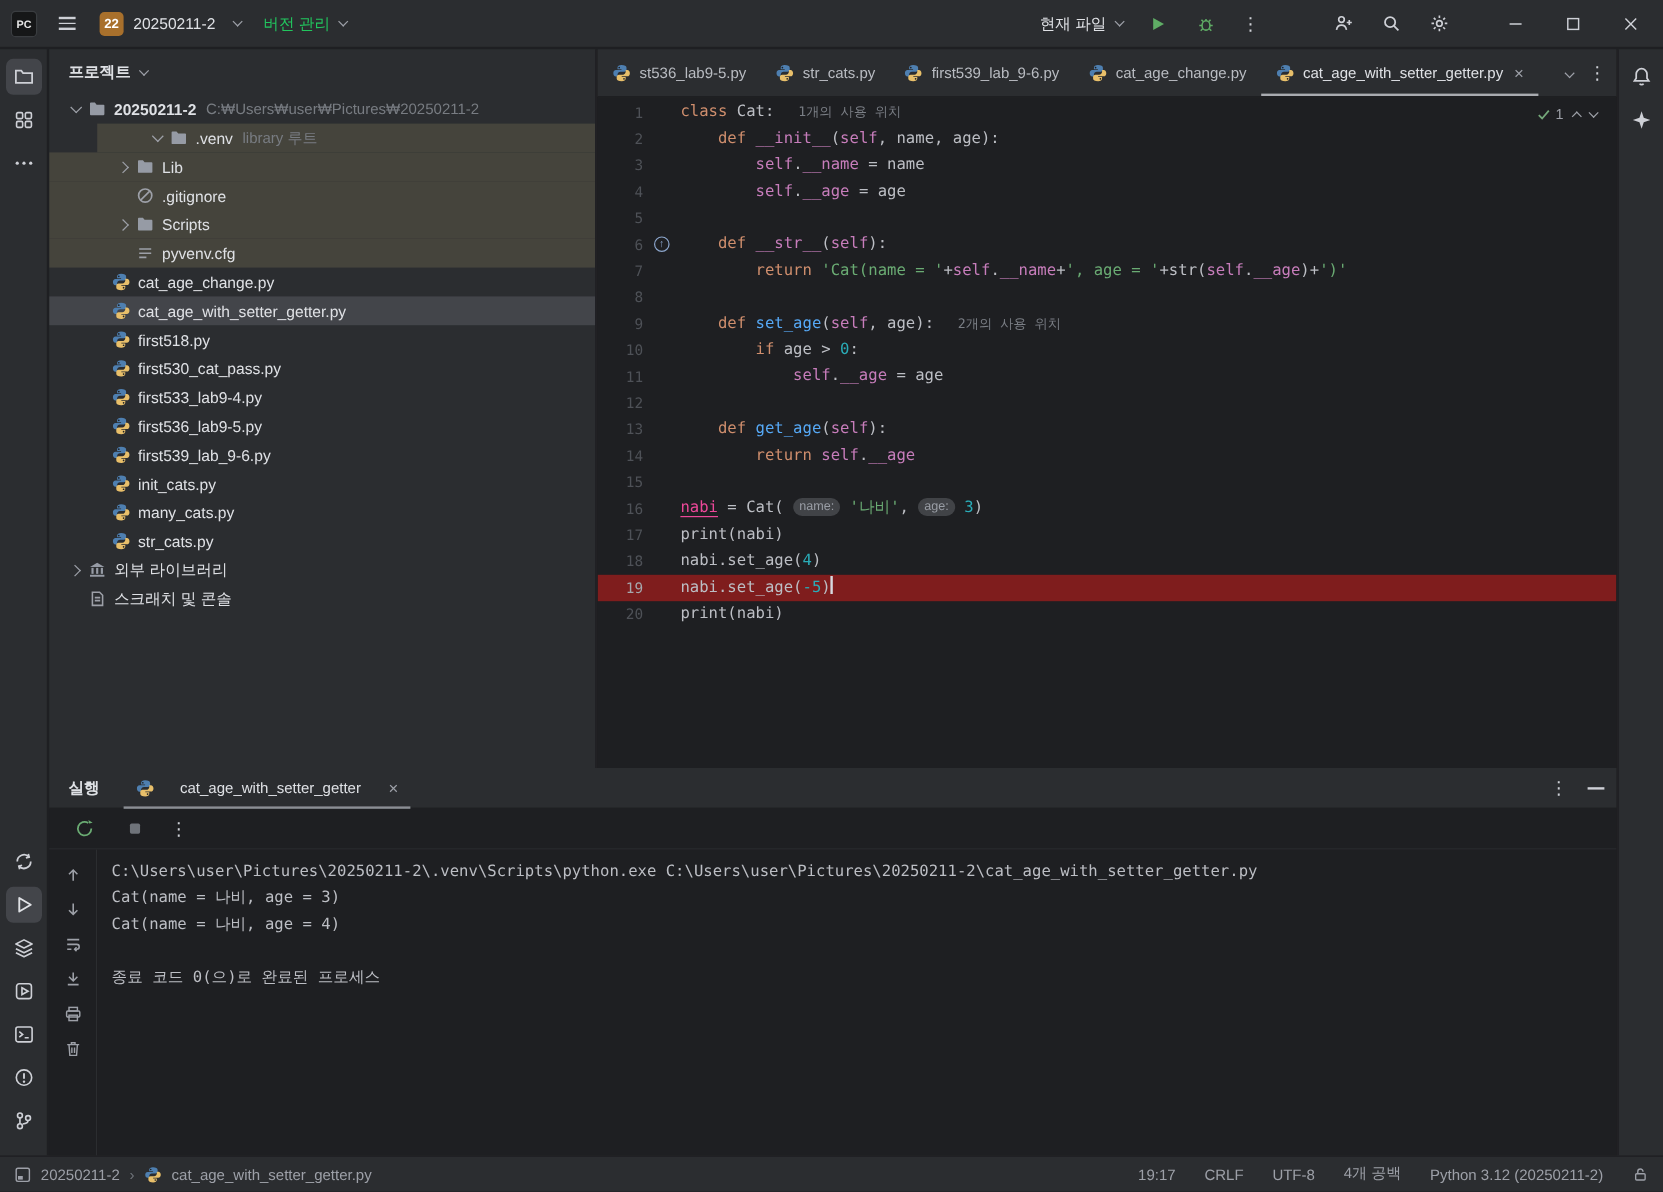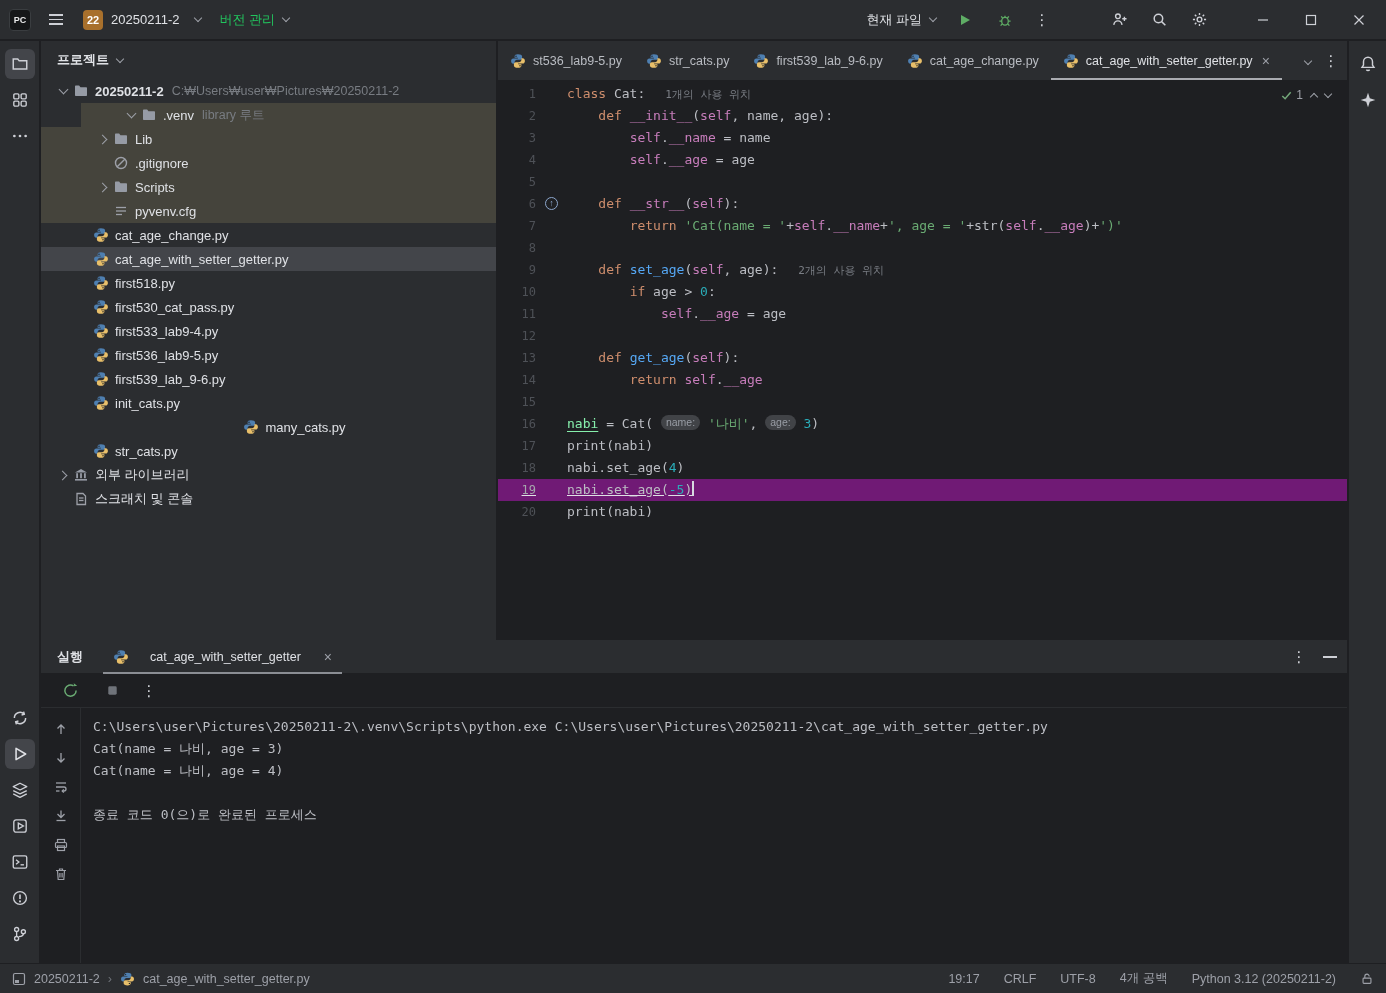--- a/index.html
+++ b/index.html
@@ -67,38 +67,38 @@
   .etab { display:flex; align-items:center; gap:7px; padding:0 12px; color:#b9bcc2; font-size:12.5px;
     position:relative; cursor:pointer; white-space:nowrap; }
   .etab.active { color:#dfe1e5; }
   .etab.active::after { content:""; position:absolute; left:0; right:0; bottom:0; height:2px; background:#a9abb0; }
   .tab-ic { display:flex; width:16px; height:16px; }
   .tab-close { color:#9da0a8; font-size:14px; margin-left:2px; cursor:pointer; }
   #tab-bar-actions { position:absolute; right:6px; top:0; bottom:0; display:flex; align-items:center; gap:10px; }
 
   #editor { position:absolute; top:41px; left:0; right:0; bottom:0; overflow:hidden; padding-top:1px; }
   .cl { display:flex; height:22px; line-height:22px; white-space:pre; font-family:"DejaVu Sans Mono","Liberation Mono",monospace; font-size:13px; }
-  .cl.cur { background:#701a75;text-decoration:underline; }
+  .cl.cur { background:#7f1d1d; }
   .ln { flex:0 0 38px; text-align:right; color:#4e5157; font-size:12px; cursor:pointer; }
   .cl.cur .ln { color:#a6a8ad; }
   .gut { flex:0 0 29px; position:relative; }
   .ovr { position:absolute; left:9px; top:4px; width:13px; height:13px; border:1.2px solid #8ca6cc; color:#8ca6cc;
     border-radius:50%; font-size:9px; line-height:11px; text-align:center; cursor:pointer;
     font-family:"Liberation Sans",sans-serif; }
   .ct { padding-left:2px; color:#bcbec4; }
   .tk-plain { color:#bcbec4; }
   .tk-kw { color:#cf8e6d; }
   .tk-magic { color:#c77dbb; }
   .tk-self { color:#c77dbb; }
   .tk-attr { color:#c77dbb; }
   .tk-fn { color:#56a8f5; }
   .tk-str { color:#6aab73; }
   .tk-num { color:#2aacb8; }
   .tk-hint { color:#7a7e85; font-size:11px; }
-  .tk-und { color:#86efac; text-decoration:underline; text-underline-offset:3px; }
+  .tk-und { color:#ec4899; text-decoration:underline; text-underline-offset:3px; }
   .tk-chip { background:#414347; color:#999da5; border-radius:8px; padding:0 5px; display:inline-block;
     font:10.5px "Liberation Sans","DejaVu Sans",sans-serif; line-height:15px; transform:translateY(-2px); }
   .caret { display:inline-block; width:1.5px; height:15px; background:#d7dae0; vertical-align:-2px; }
   #inspections { position:absolute; top:6px; right:16px; display:flex; align-items:center; gap:8px;
     color:#9da0a8; font-size:12px; cursor:pointer; }
   .insp-chev { width:6px; height:6px; border-right:1.4px solid #9da0a8; border-bottom:1.4px solid #9da0a8; display:inline-block; }
   .insp-chev.up { transform:rotate(-135deg); margin-top:3px; }
   .insp-chev.down { transform:rotate(45deg); margin-top:-2px; }
 
   
@@ -474,21 +474,21 @@
         <span class="tree-icon">
           <svg width="16" height="16" viewBox="0 0 16 16">
             <path fill="#4e7fb0" d="M7.9 1.2c-2 0-3.3.9-3.3 2.3v1.3h3.3v.6H3.3c-1.4 0-2.2 1.1-2.2 2.6s.8 2.7 2.2 2.7h1.3V9.2c0-1.3 1.1-2.4 2.4-2.4h3.2c1.1 0 1.9-.8 1.9-1.9V3.5c0-1.4-1.5-2.3-4.2-2.3z"></path>
             <circle fill="#1e1f22" cx="6" cy="3.3" r=".7"></circle>
             <path fill="#e8bf6a" d="M8.1 14.8c2 0 3.3-.9 3.3-2.3v-1.3H8.1v-.6h4.6c1.4 0 2.2-1.1 2.2-2.6s-.8-2.7-2.2-2.7h-1.3v1.5c0 1.3-1.1 2.4-2.4 2.4H5.8c-1.1 0-1.9.8-1.9 1.9v1.4c0 1.4 1.5 2.3 4.2 2.3z"></path>
             <circle fill="#1e1f22" cx="10" cy="12.7" r=".7"></circle>
           </svg>
         </span>
         <span class="tree-label">init_cats.py</span>
       </div>
-      <div class="tree-row" style="padding-left: 34px; justify-content: center;">
+      <div class="tree-row" style="padding-left: 34px;">
         <span class="tree-chev"></span>
         <span class="tree-icon">
           <svg width="16" height="16" viewBox="0 0 16 16">
             <path fill="#4e7fb0" d="M7.9 1.2c-2 0-3.3.9-3.3 2.3v1.3h3.3v.6H3.3c-1.4 0-2.2 1.1-2.2 2.6s.8 2.7 2.2 2.7h1.3V9.2c0-1.3 1.1-2.4 2.4-2.4h3.2c1.1 0 1.9-.8 1.9-1.9V3.5c0-1.4-1.5-2.3-4.2-2.3z"></path>
             <circle fill="#1e1f22" cx="6" cy="3.3" r=".7"></circle>
             <path fill="#e8bf6a" d="M8.1 14.8c2 0 3.3-.9 3.3-2.3v-1.3H8.1v-.6h4.6c1.4 0 2.2-1.1 2.2-2.6s-.8-2.7-2.2-2.7h-1.3v1.5c0 1.3-1.1 2.4-2.4 2.4H5.8c-1.1 0-1.9.8-1.9 1.9v1.4c0 1.4 1.5 2.3 4.2 2.3z"></path>
             <circle fill="#1e1f22" cx="10" cy="12.7" r=".7"></circle>
           </svg>
         </span>
         <span class="tree-label">many_cats.py</span>

